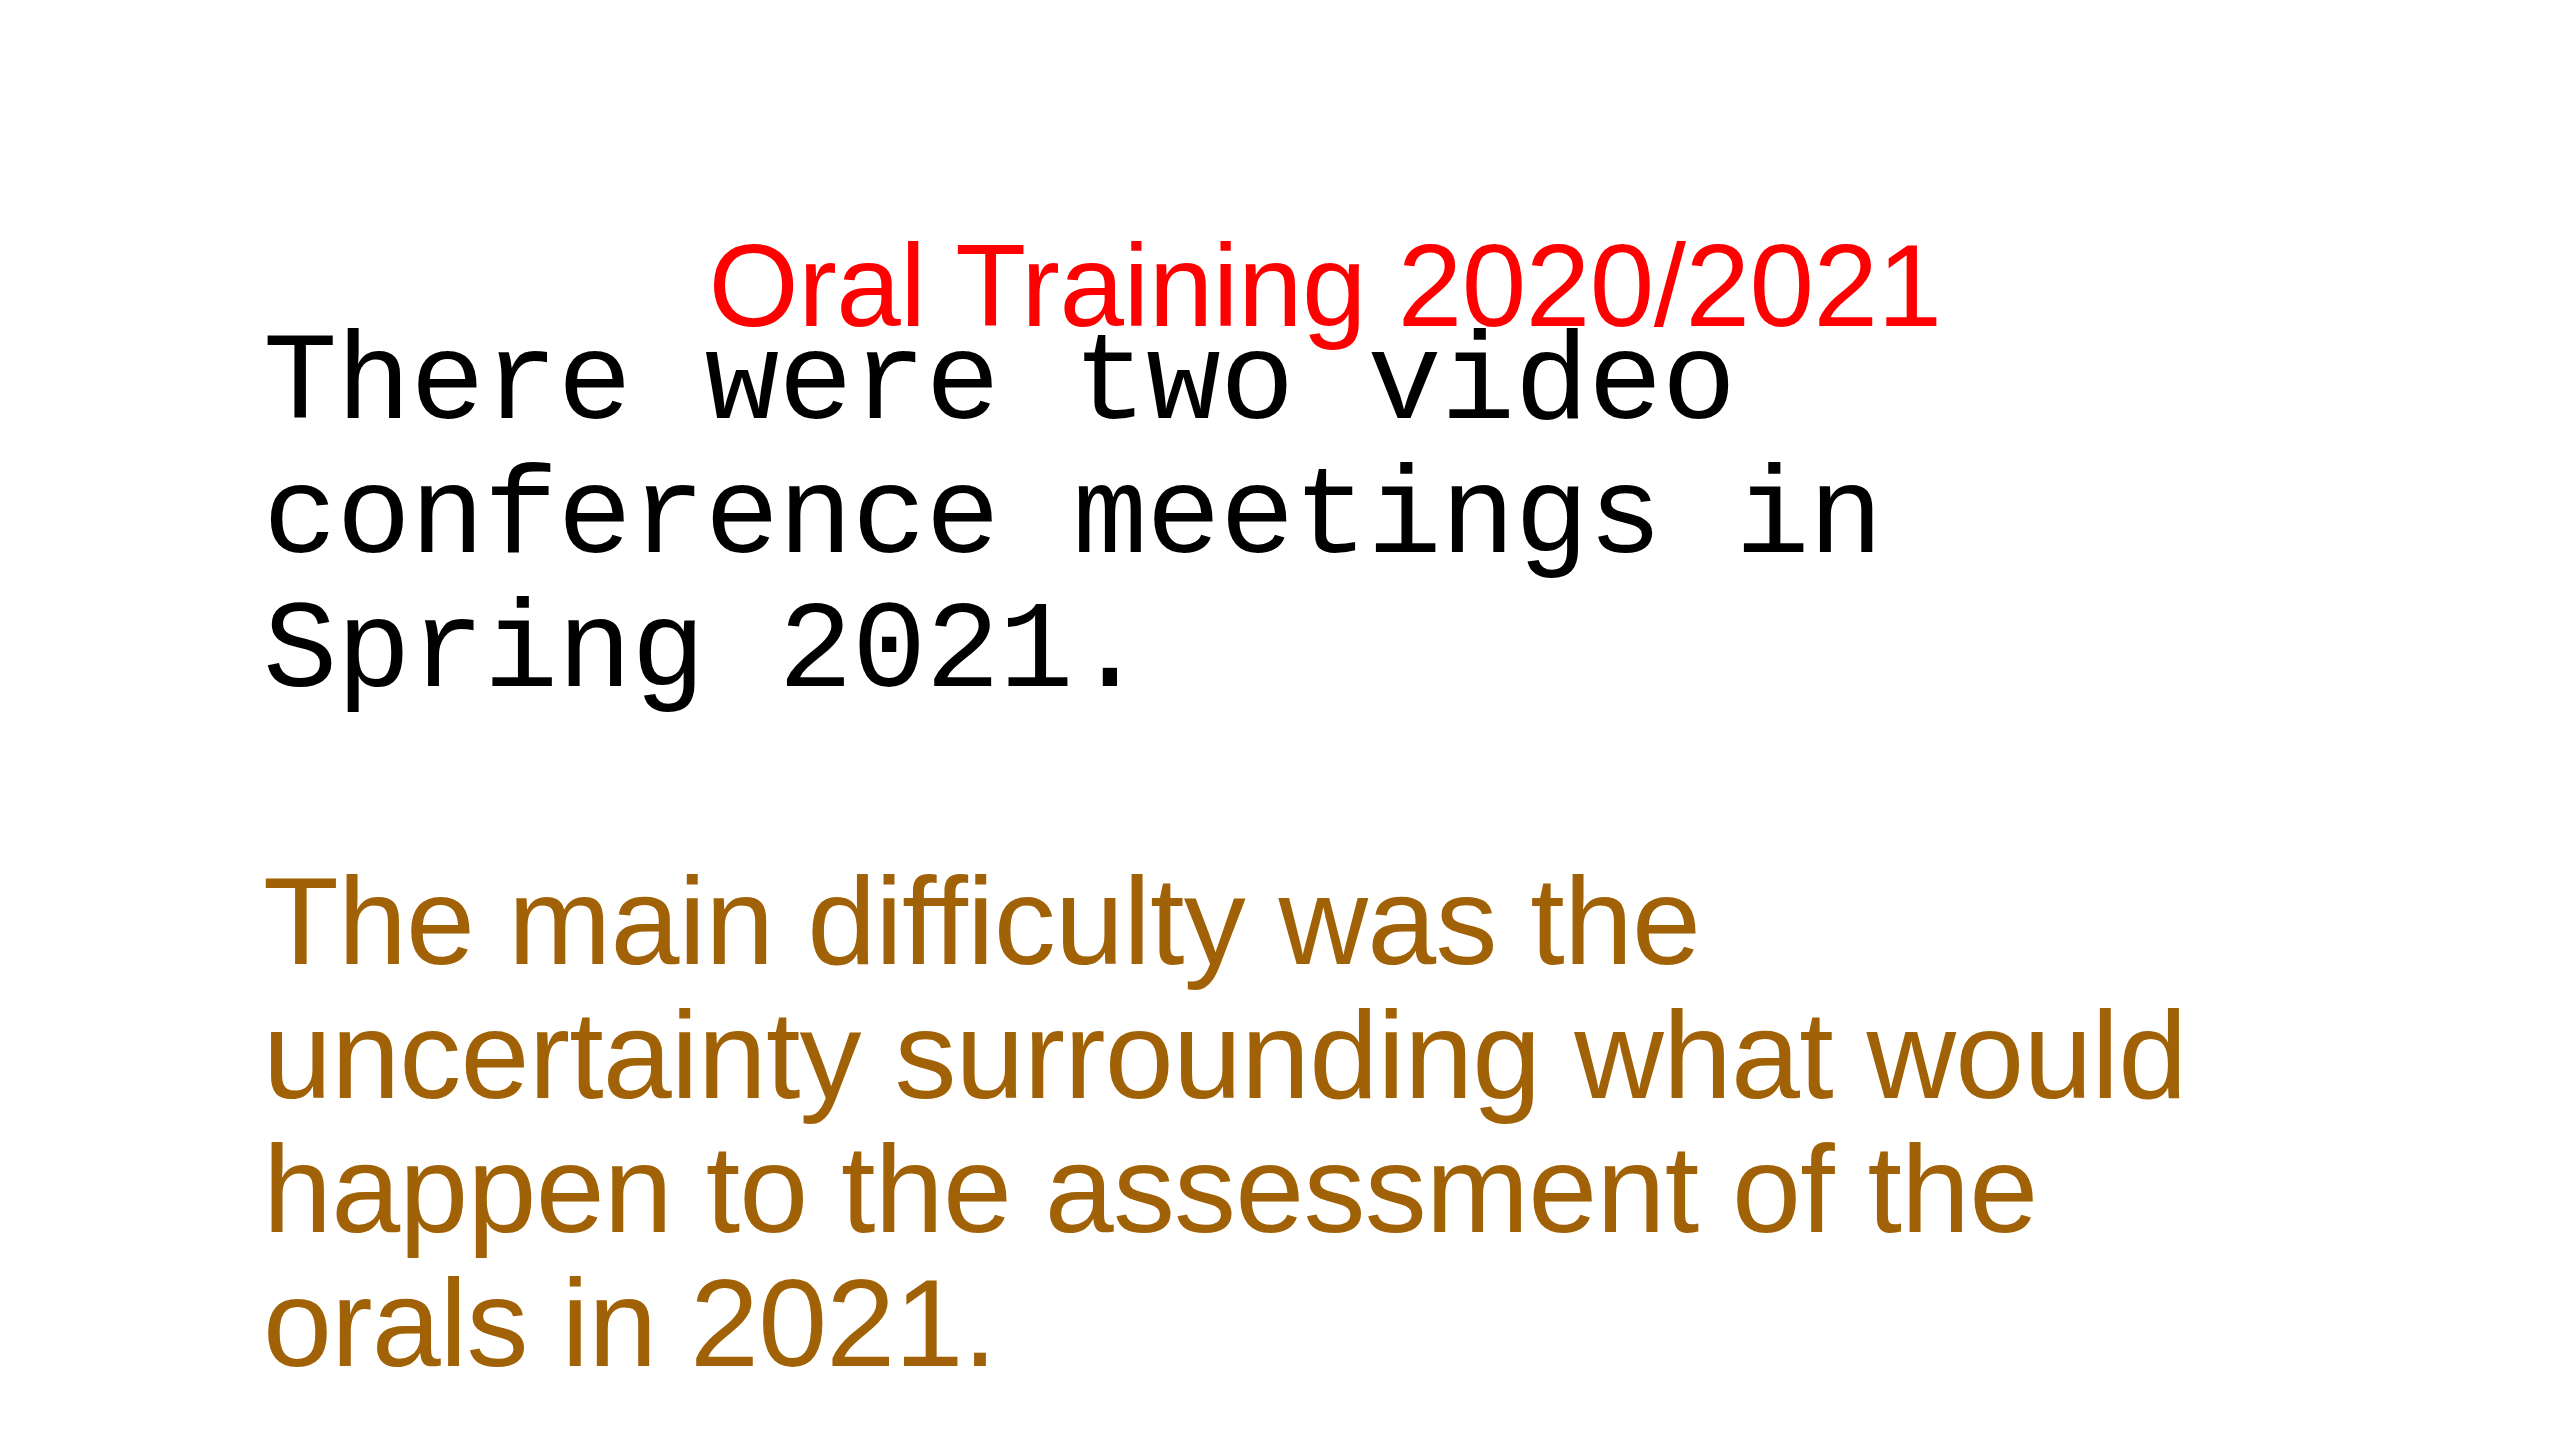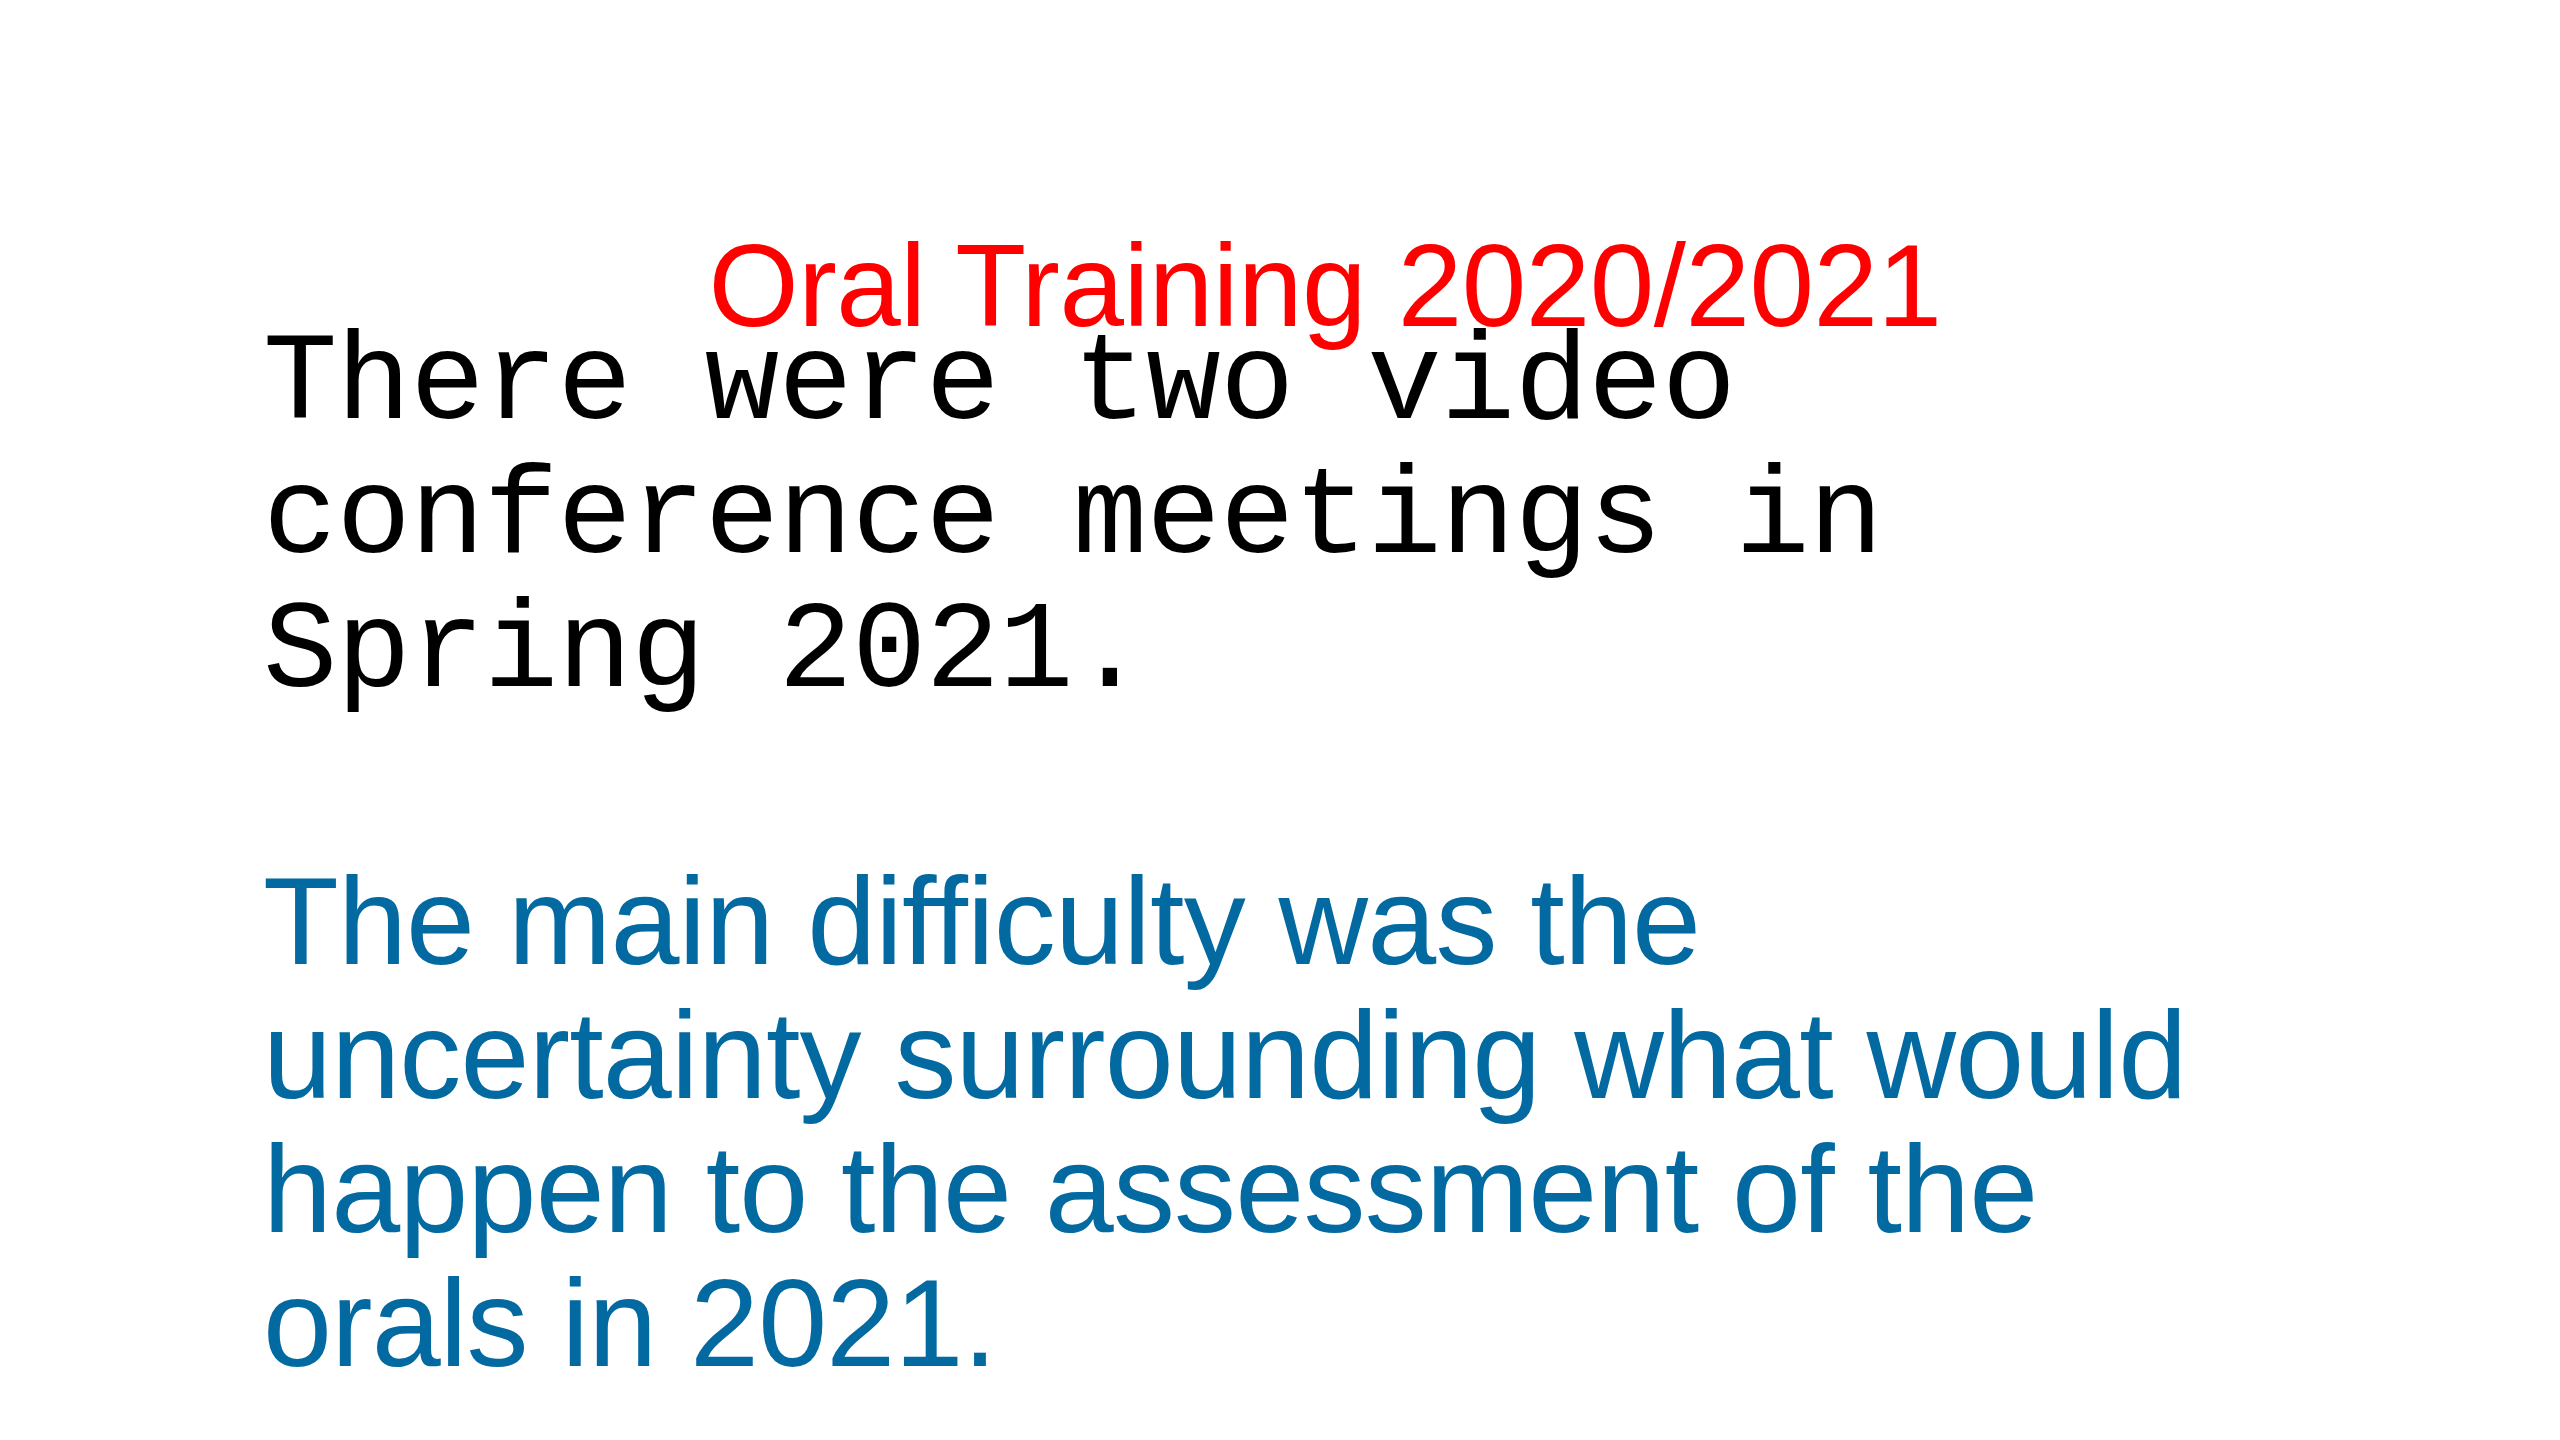--- a/index.html
+++ b/index.html
@@ -53,16 +53,16 @@
 </head>
 <body>
 
 <div class="slide" style="background: rgb(255, 255, 255);">
 
   <h1 class="slide-title" style="color: rgb(255, 0, 0);">Oral Training 2020/2021</h1>
 
   <div class="body-block">
     <p class="body-paragraph" style="color: rgb(0, 0, 0); font-family: Liberation Mono, monospace;">There were two video conference meetings in Spring 2021.</p>
     <div class="paragraph-gap"></div>
-    <p class="body-paragraph" style="color: #0369a1;">The main difficulty was the uncertainty surrounding what would happen to the assessment of the orals in 2021.</p>
+    <p class="body-paragraph" style="color: #a16207;">The main difficulty was the uncertainty surrounding what would happen to the assessment of the orals in 2021.</p>
   </div>
 
 </div>
 
 </body></html>

